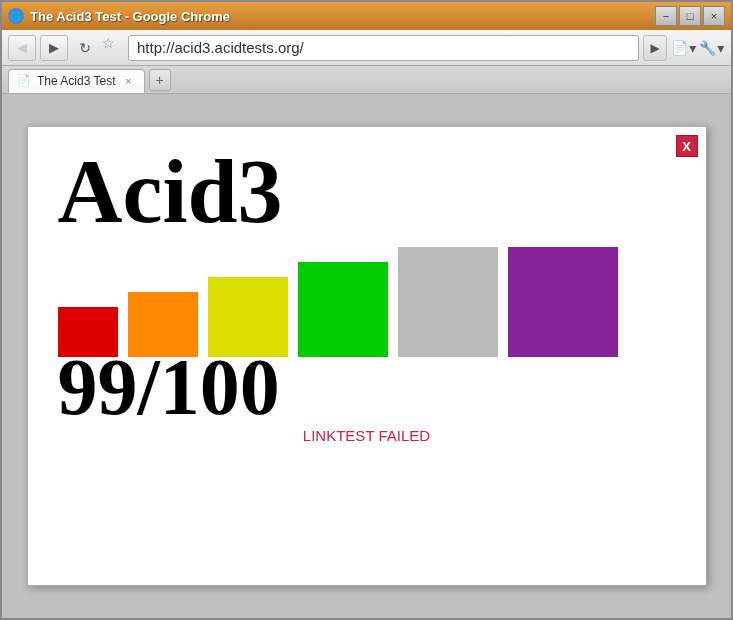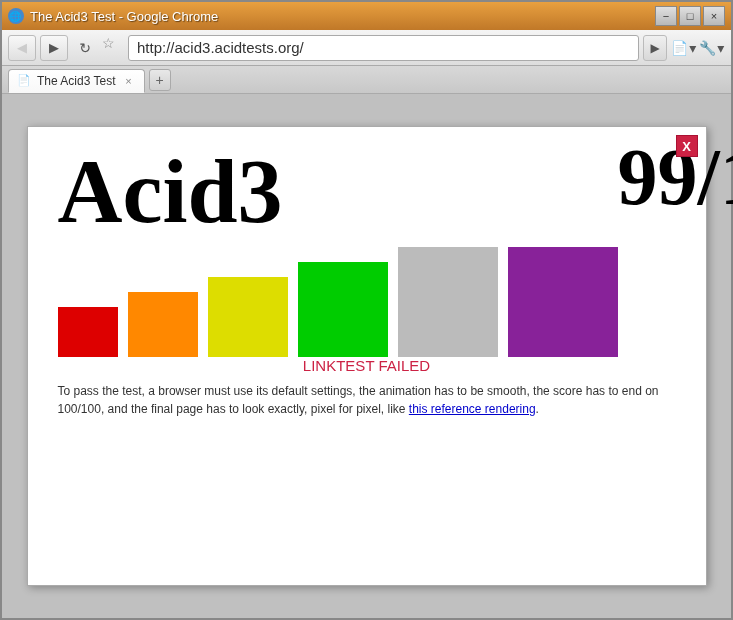--- a/index.html
+++ b/index.html
@@ -46,21 +46,21 @@
       display: flex;
       align-items: center;
       justify-content: center;
       font-size: 10px;
       color: white;
     }
 
     .title-text {
       color: white;
       font-size: 13px;
-      font-weight: normal;
+      font-weight: bold;
       text-shadow: 1px 1px 1px rgba(0,0,0,0.5);
     }
 
     .window-controls {
       display: flex;
       gap: 2px;
     }
 
     .win-btn {
       width: 22px;
@@ -333,21 +333,21 @@
     }
 
     .description a {
       color: #0000cc;
       text-decoration: underline;
       cursor: pointer;
     }
 
     .main-section {
       display: flex;
-      flex-direction: row;
+      flex-direction: column;
       align-items: flex-start;
       justify-content: space-between;
     }
 
     .left-section {
       display: flex;
       flex-direction: column;
     }
 
     .right-section {
@@ -413,20 +413,17 @@
             <div class="color-box" style="width:110px;height:110px;background:#882299;"></div>
           </div>
         </div>
         <div class="right-section">
           <div class="score">99/100</div>
         </div>
       </div>
 
       <div class="linktest-failed">LINKTEST FAILED</div>
 
-      <div class="description">
-        <span>To pass the test, a browser must use its default settings, the animation has to be smooth, the score has to end on 100/100, and the final page has to look exactly, pixel for pixel, like </span><a>this reference rendering</a><span>.</span>
-      </div>
 
     </div>
   </div>
 
 </div>
 
 </body></html>

